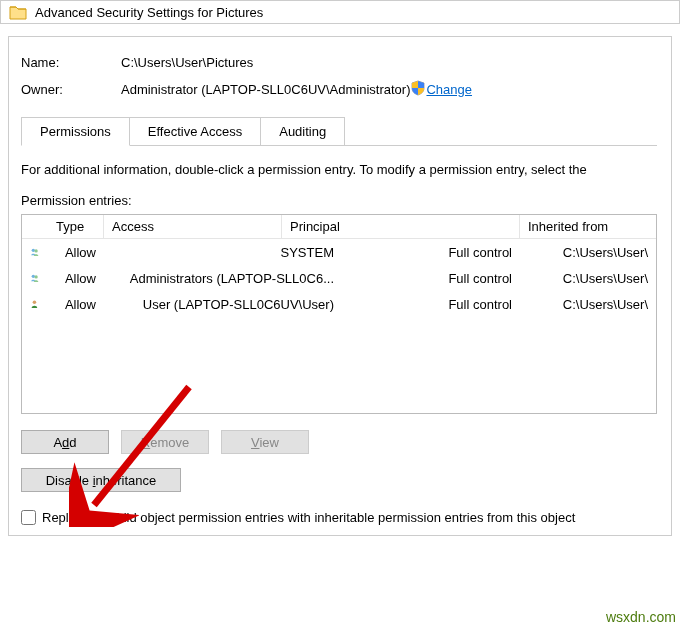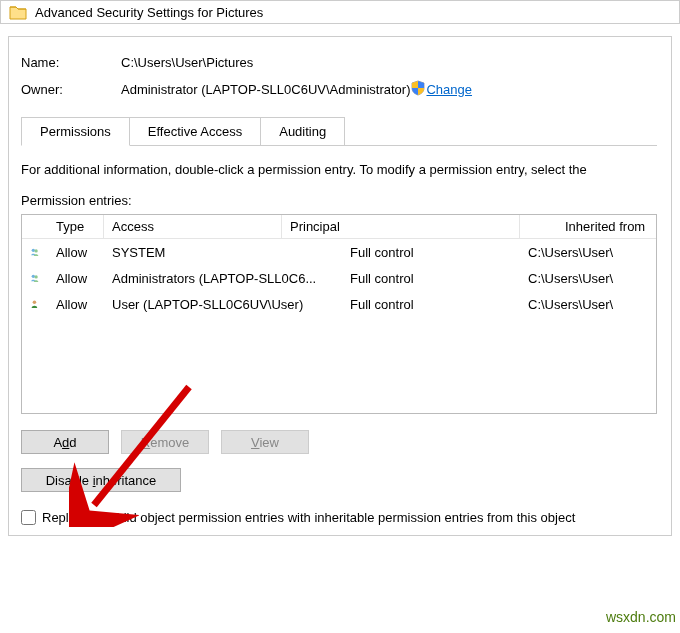--- a/index.html
+++ b/index.html
@@ -21,22 +21,22 @@
     .tab-body { padding-top: 16px; }
     .info-text { color: #000; white-space: nowrap; overflow: hidden; }
     .entries-label { margin-top: 16px; margin-bottom: 6px; color: #000; }
     .table { border: 1px solid #bbb; background:#fff; width: 100%; height: 200px; overflow:hidden;}
     .thead { display:flex; background:#fff; border-bottom:1px solid #e5e5e5;}
     .th { padding: 4px 8px; border-right: 1px solid #e5e5e5; color:#000; font-weight:normal; overflow:hidden; white-space:nowrap;}
     .th.icon-col{ width:26px; border-right:none;}
     .th.type-col{ width:56px; }
     .th.principal-col{ width:238px; }
     .th.access-col{ width:178px; }
-    .th.inherited-col{ flex:1; border-right:none;margin-left:37px;}
-    .tr { display:flex; align-items:center; padding:2px 0;}
+    .th.inherited-col{ flex:1; border-right:none;}
+    .tr { display:flex; align-items:center; padding:2px 0;text-align:right;}
     .td { padding: 3px 8px; color:#000; overflow:hidden; white-space:nowrap; text-overflow:ellipsis;}
     .td.icon-col{ width:26px; display:flex; align-items:center; justify-content:center;}
     .td.type-col{ width:56px; }
     .td.principal-col{ width:238px; }
     .td.access-col{ width:178px; }
     .td.inherited-col{ flex:1;}
     .btn-row { display:flex; gap:12px; margin-top:16px;}
     .btn { min-width:88px; height:24px; background:#e1e1e1; border:1px solid #adadad; color:#000; cursor:pointer; font-size:13px; text-decoration: underline; text-decoration-color: transparent;}
     .btn:disabled { color:#888; border-color:#ccc; cursor:default;}
     .btn-wide{ min-width:160px; padding:0 12px;}

